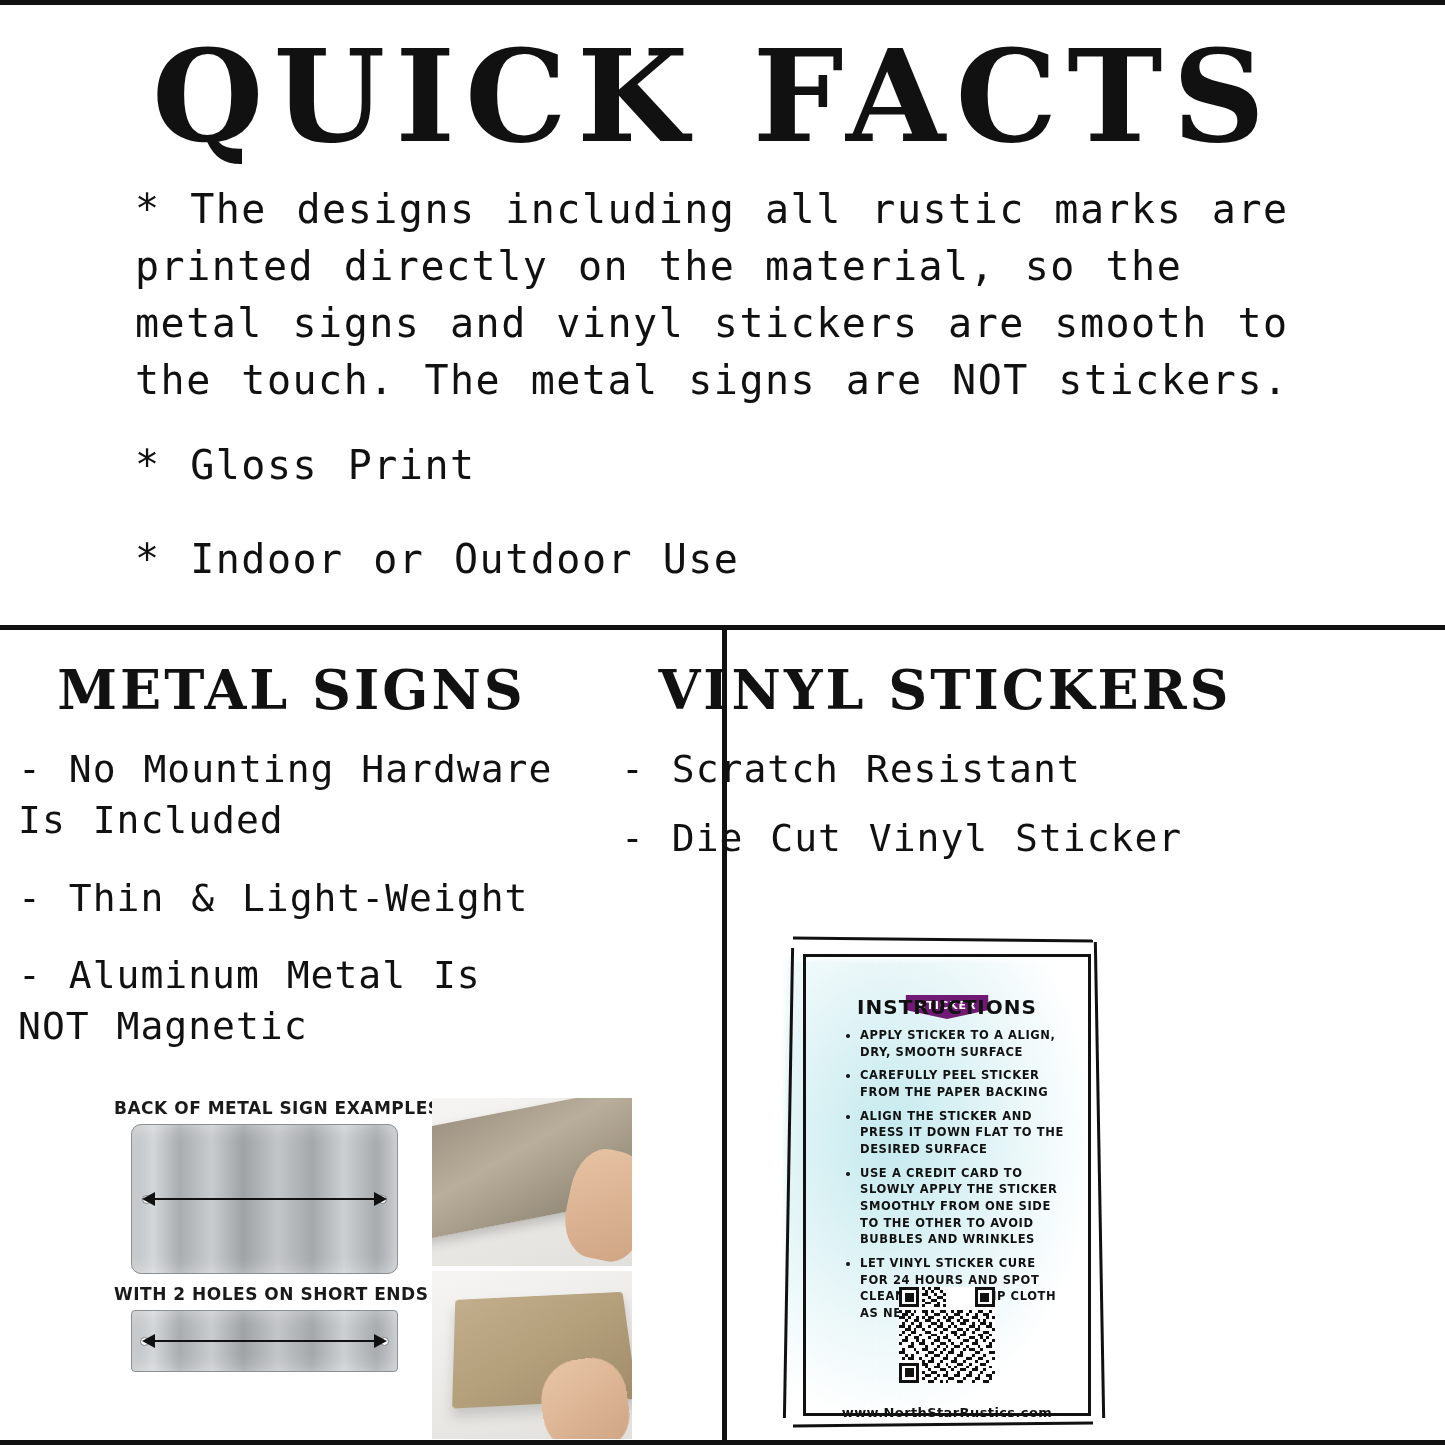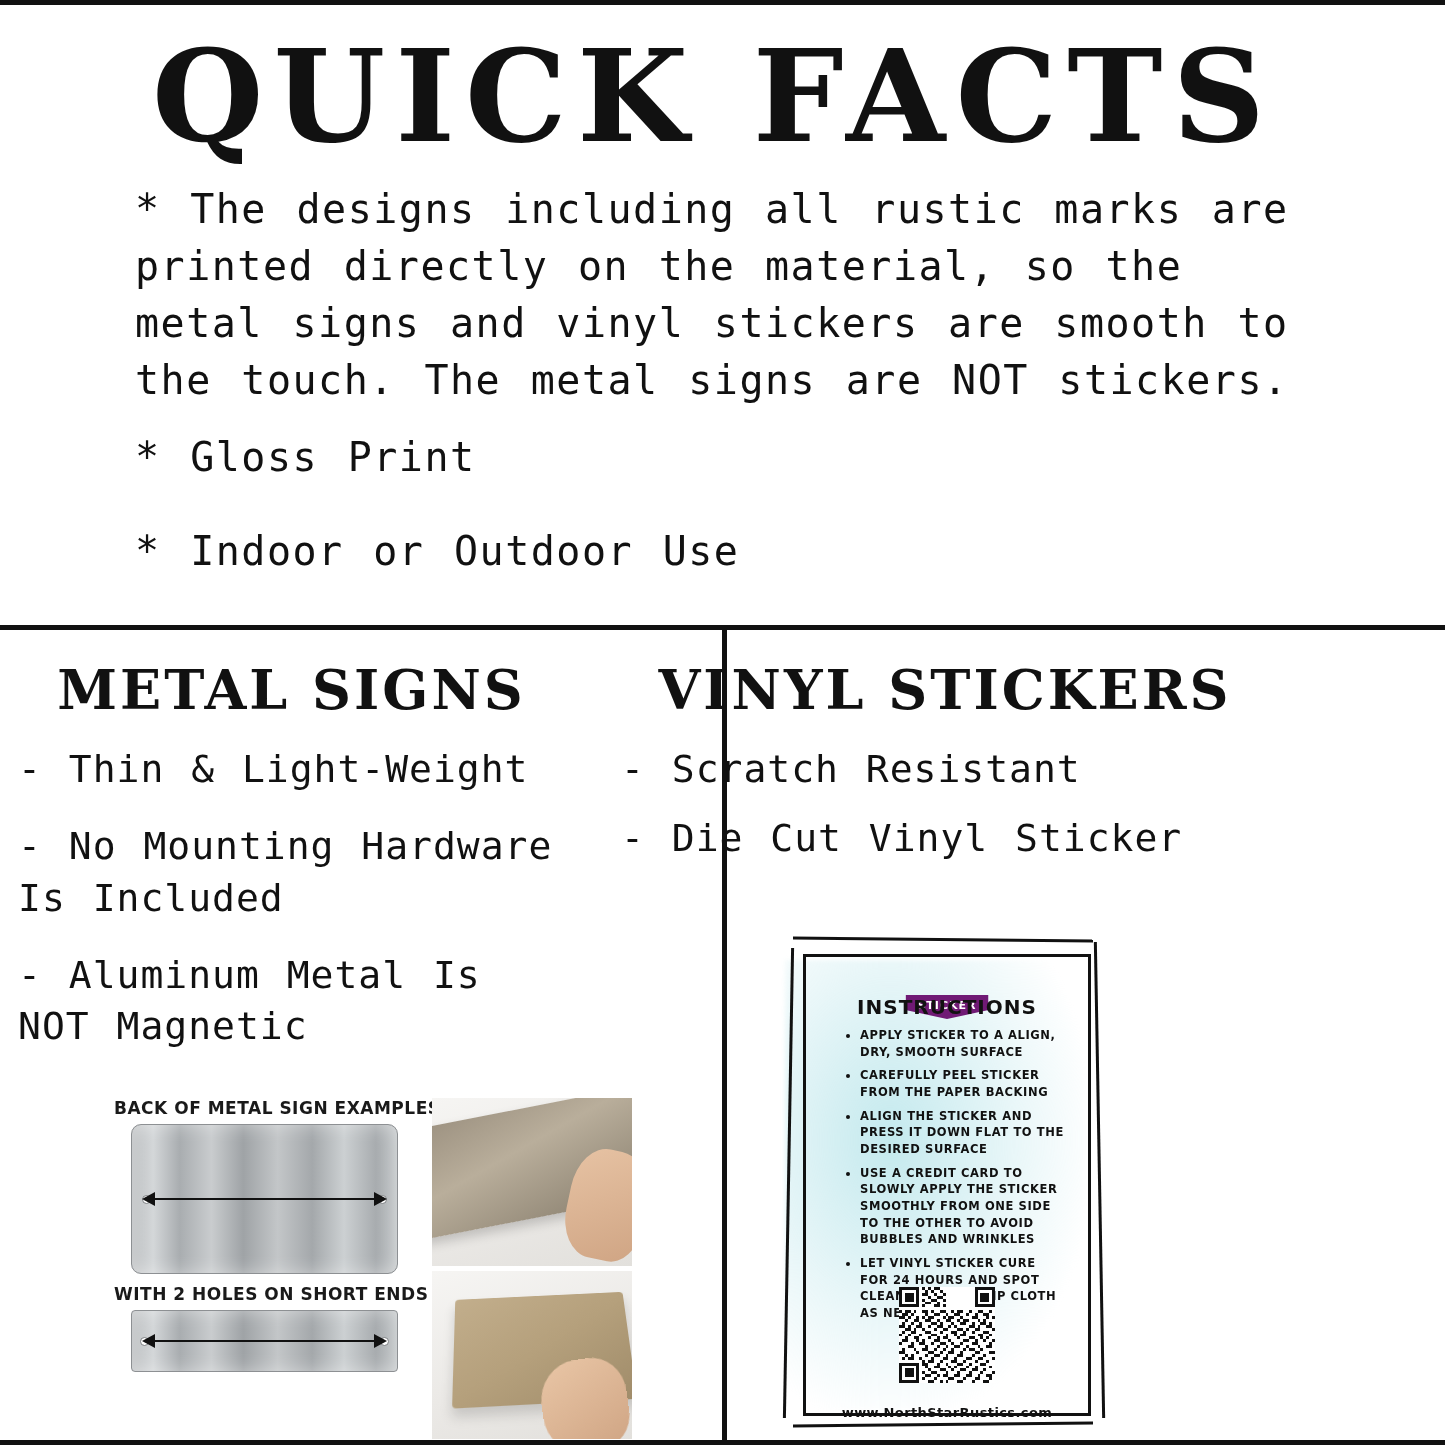--- a/index.html
+++ b/index.html
@@ -41,21 +41,21 @@
     margin: 6px 0 18px 0;
     white-space: nowrap;
   }
   .facts {
     padding: 0 85px 0 95px;
   }
   .fact {
     font-size: 40px;
     line-height: 1.42;
     letter-spacing: 1.5px;
-    margin-bottom: 20px;
+    margin-bottom: 28px;
     word-spacing: 4px;
   }
   .fact.single {
     margin-bottom: 38px;
   }
 
   
   .hrule {
     position: absolute;
     left: 0;
@@ -350,22 +350,22 @@
     </div>
   </div>
 
   <div class="hrule"></div>
   <div class="vrule"></div>
 
   <div class="columns">
 
     <div class="col left">
       <div class="col-title">METAL SIGNS</div>
+      <div class="bullet">- No Mounting Hardware Is Included</div>
       <div class="bullet">- Thin &amp; Light-Weight</div>
-      <div class="bullet">- No Mounting Hardware Is Included</div>
       <div class="bullet">- Aluminum Metal Is NOT Magnetic</div>
 
       <div class="metal-media">
 
         <div class="metal-left">
           <div class="cap">BACK OF METAL SIGN EXAMPLES</div>
           <div class="plate big">
             <span class="hole" style="left:10px; top:50%; margin-top:-4px;"></span>
             <span class="hole" style="right:10px; top:50%; margin-top:-4px;"></span>
             <span class="arrow"></span>

